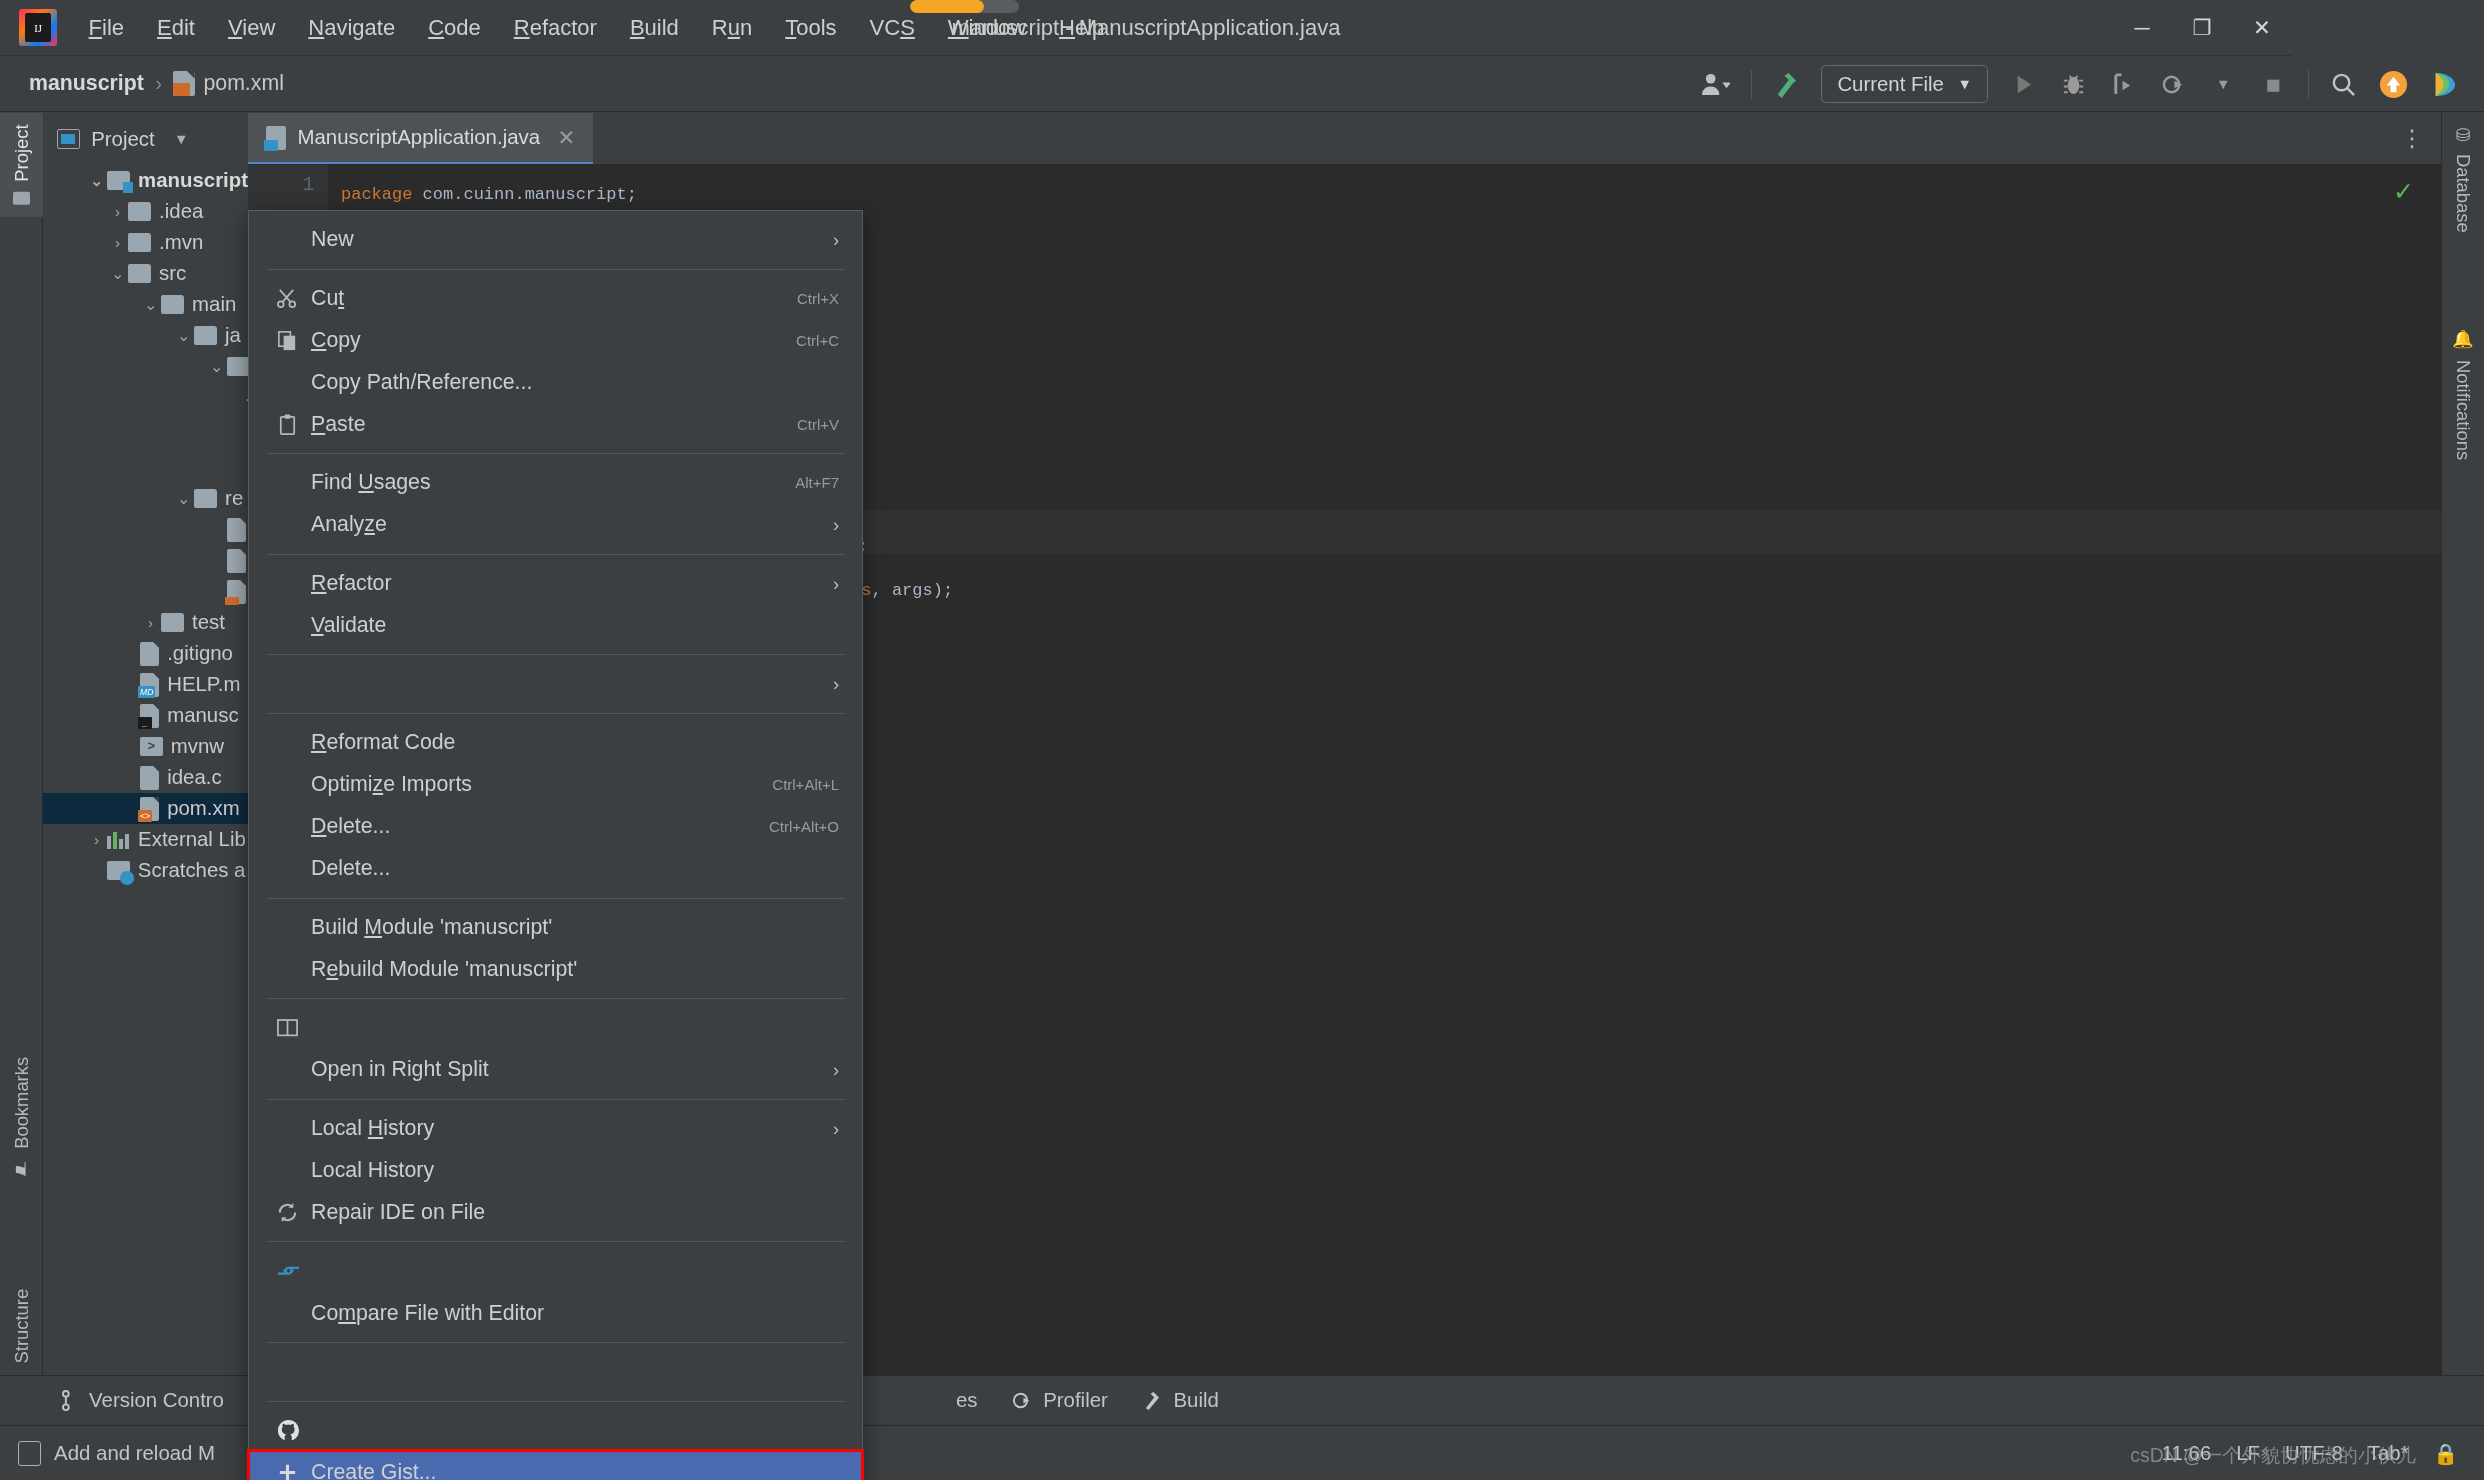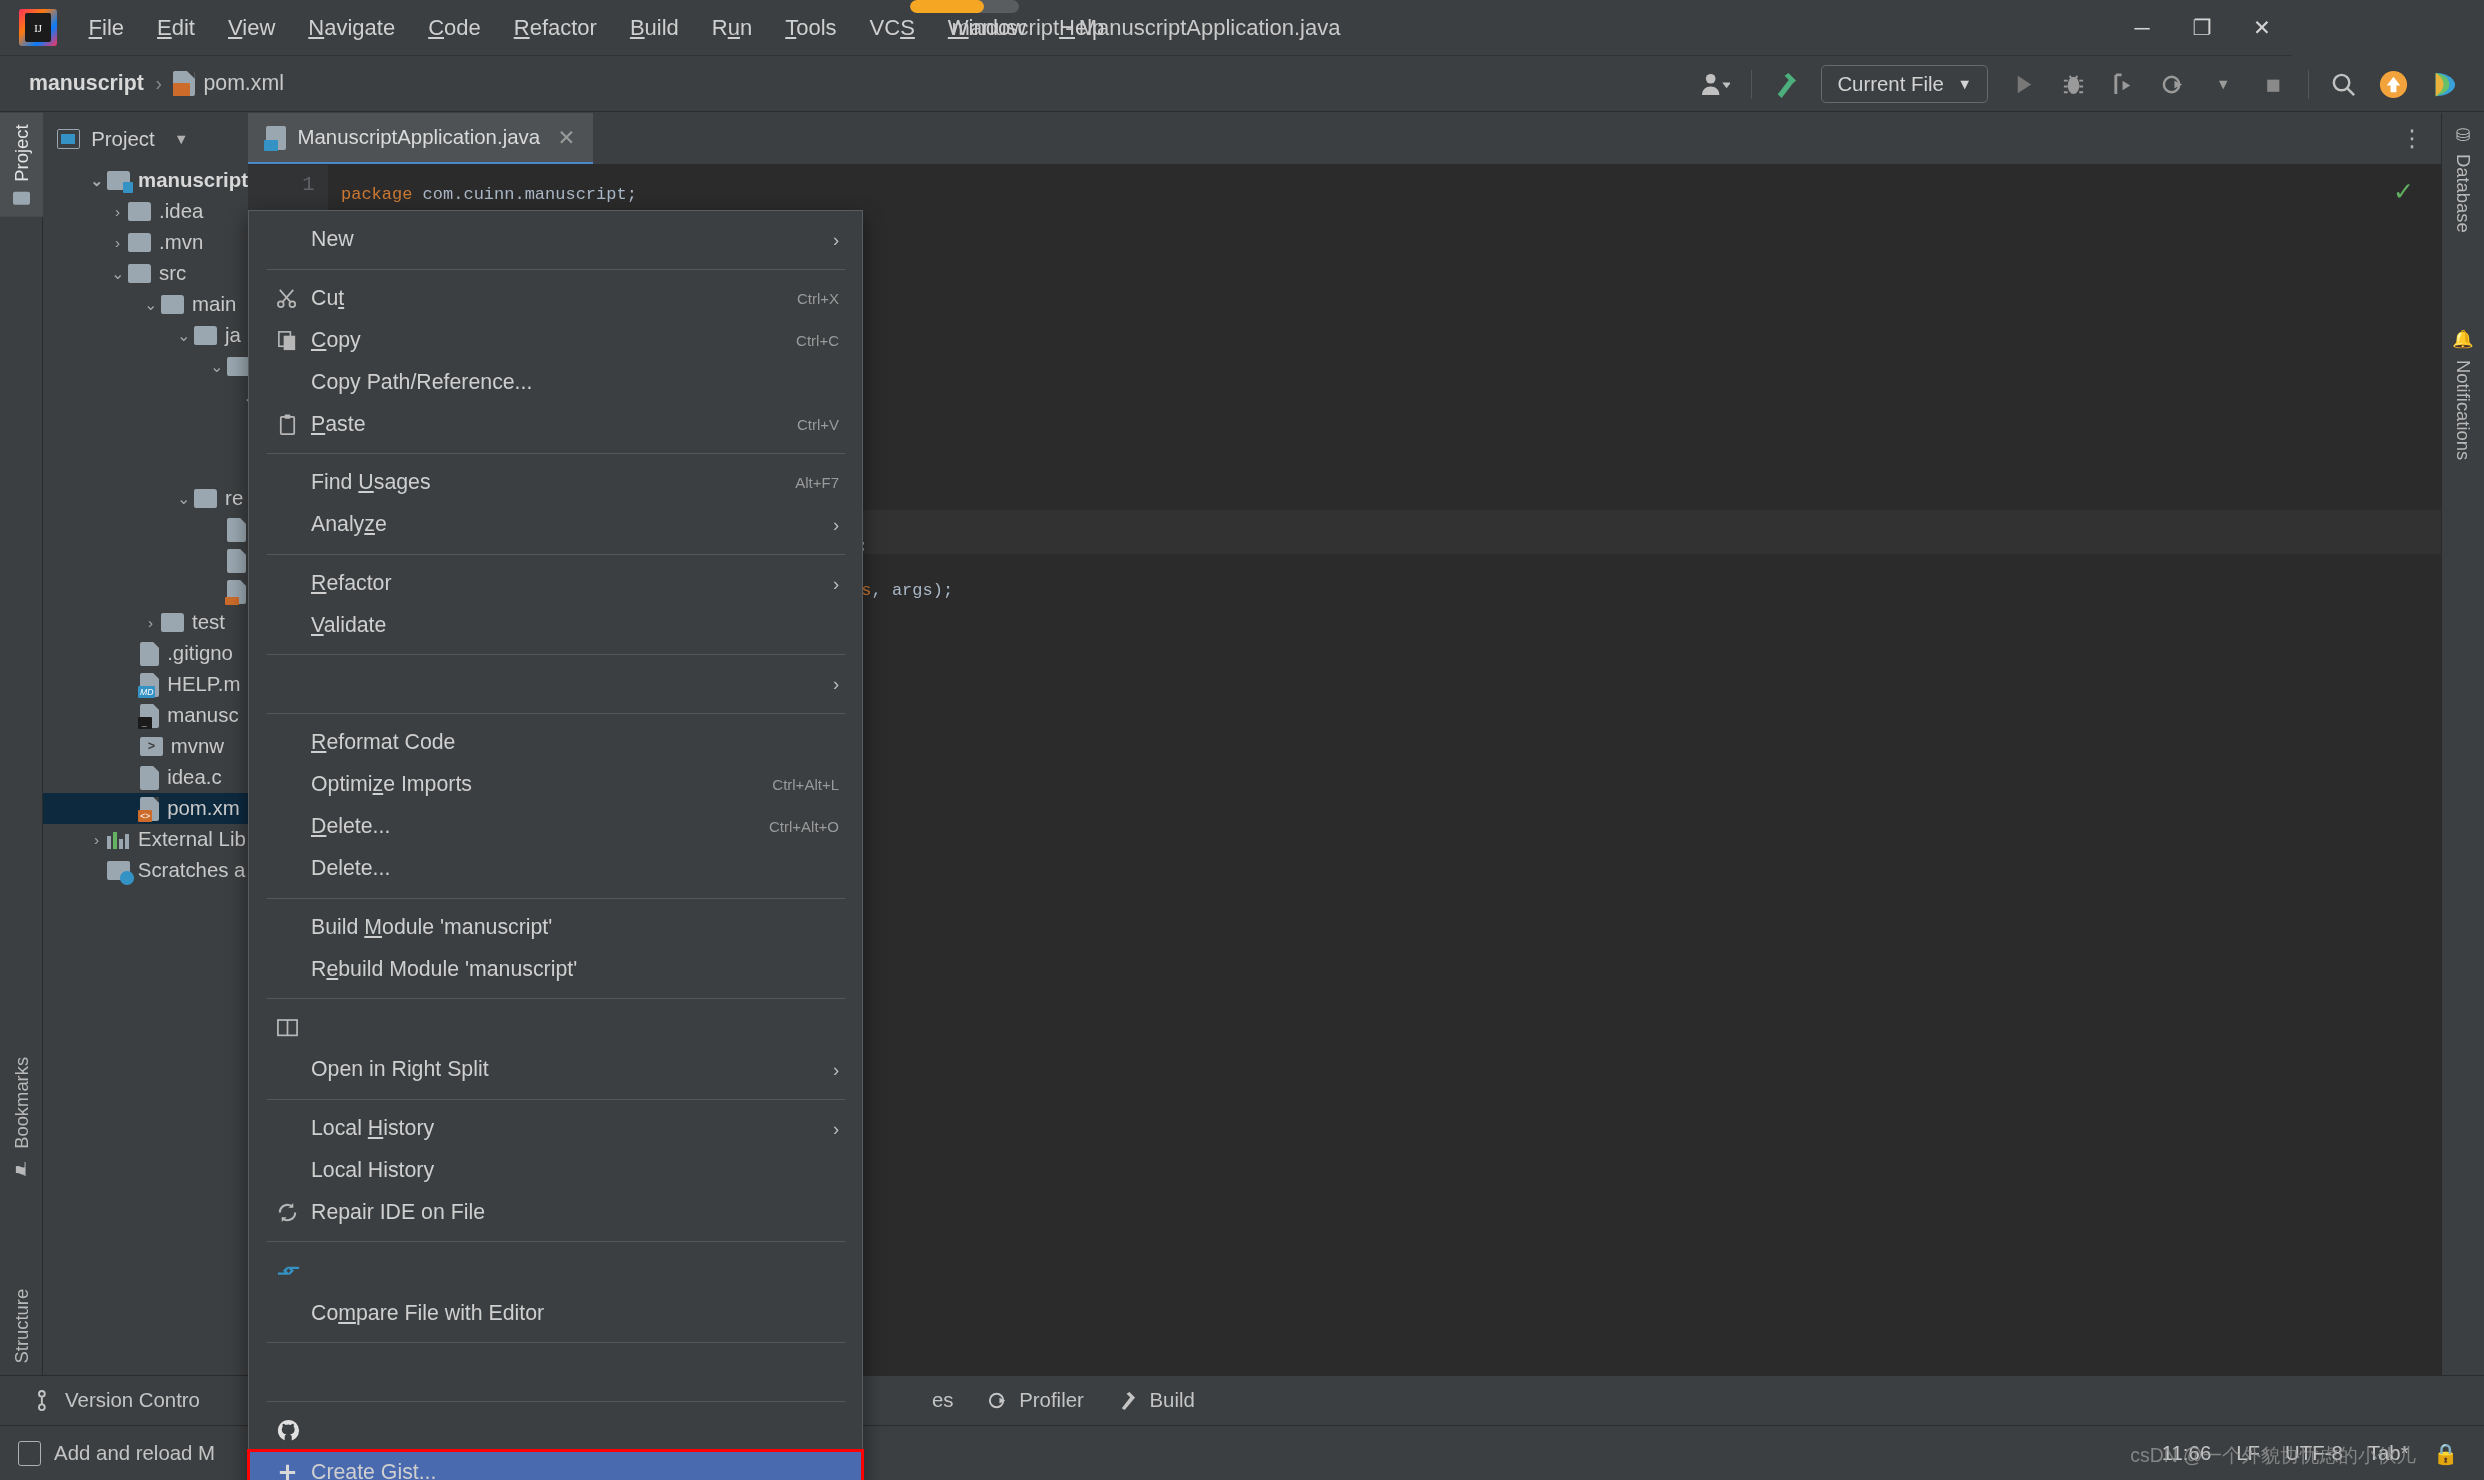--- a/index.html
+++ b/index.html
@@ -210,21 +210,21 @@
   .code .kw { color: #cc7832; }
   .code .str { color: #6a8759; }
   .code .cls { color: #a9b7c6; }
   .code-line-hl { position:absolute; left: 80px; right: 0; height: 44px; background:#323232;}
   .check-ok { position:absolute; right: 27px; top: 11.6px; color: #60b060; font-size: 25px;}
 
   
   .bottombar {
     position: absolute; left: 0; right: 0; bottom: 56px; height: 50px;
     background: #3c3f41; border-top: 1px solid #2b2b2b;
-    display: flex; align-items: center; gap: 33px; padding-left: 36px;
+    display: flex; align-items: center; gap: 33px; padding-left: 60px;
     font-size: 20.4px; color: #c4c4c4;
   }
   .bb { display: flex; align-items: center; gap: 9.7px; }
 
   
   .statusbar {
     position: absolute; left: 0; right: 0; bottom: 0; height: 56px;
     background: #3c3f41; border-top: 1px solid #2b2b2b;
     display: flex; align-items: center; padding-left: 17.5px;
     font-size: 20.4px; color: #c4c4c4; gap: 13.6px;

